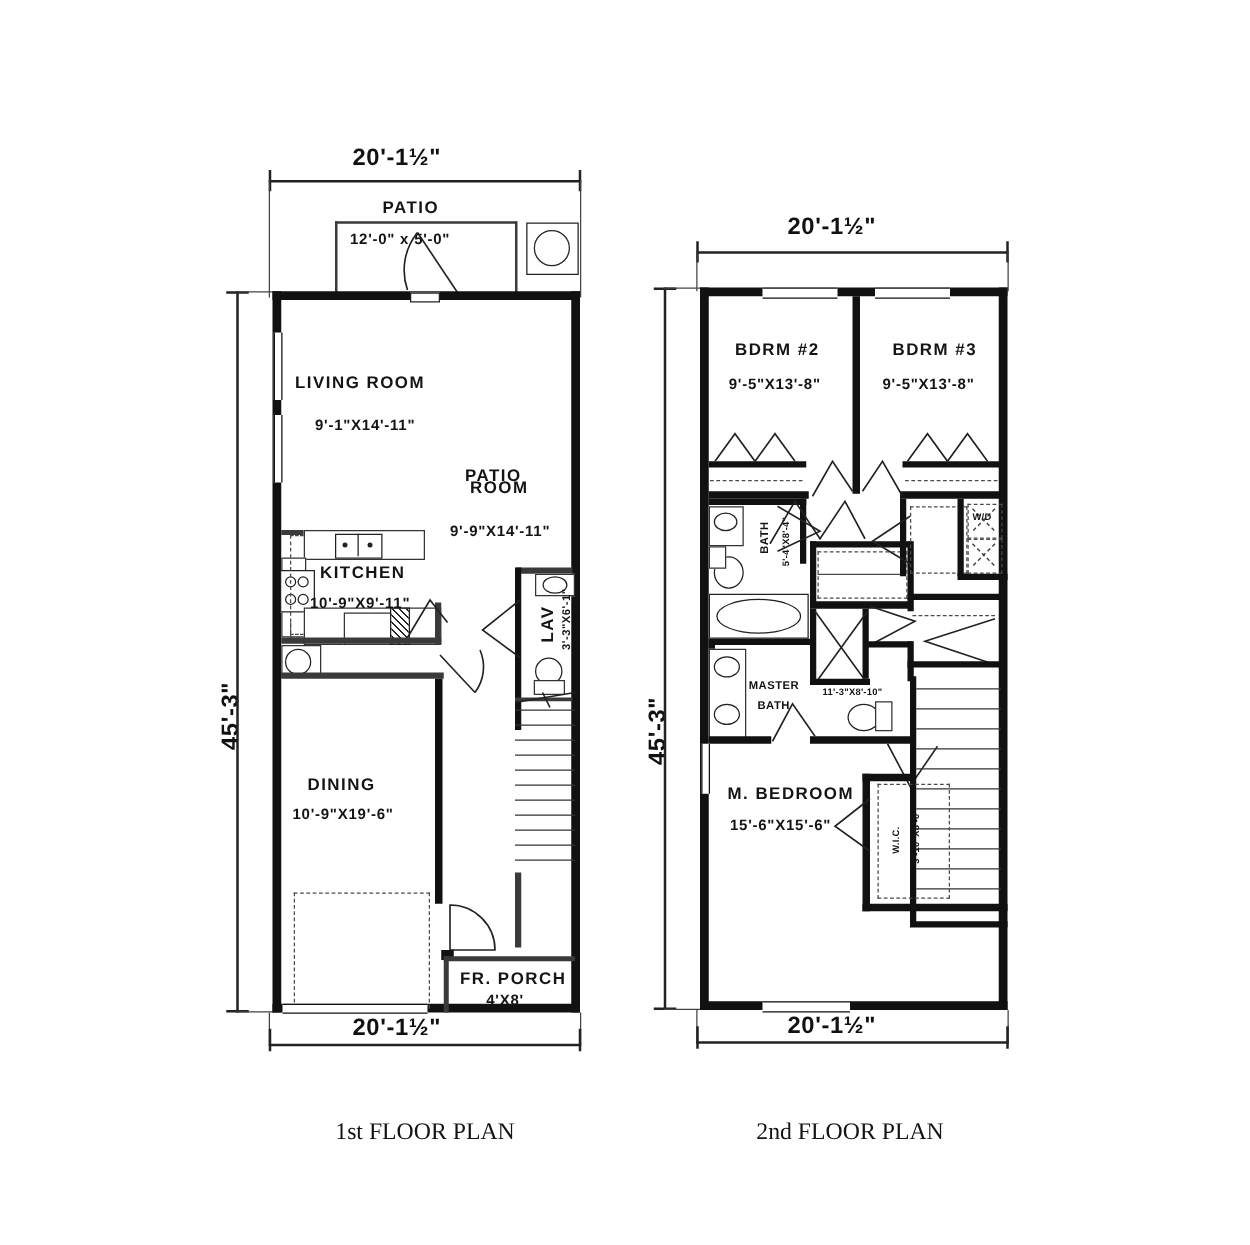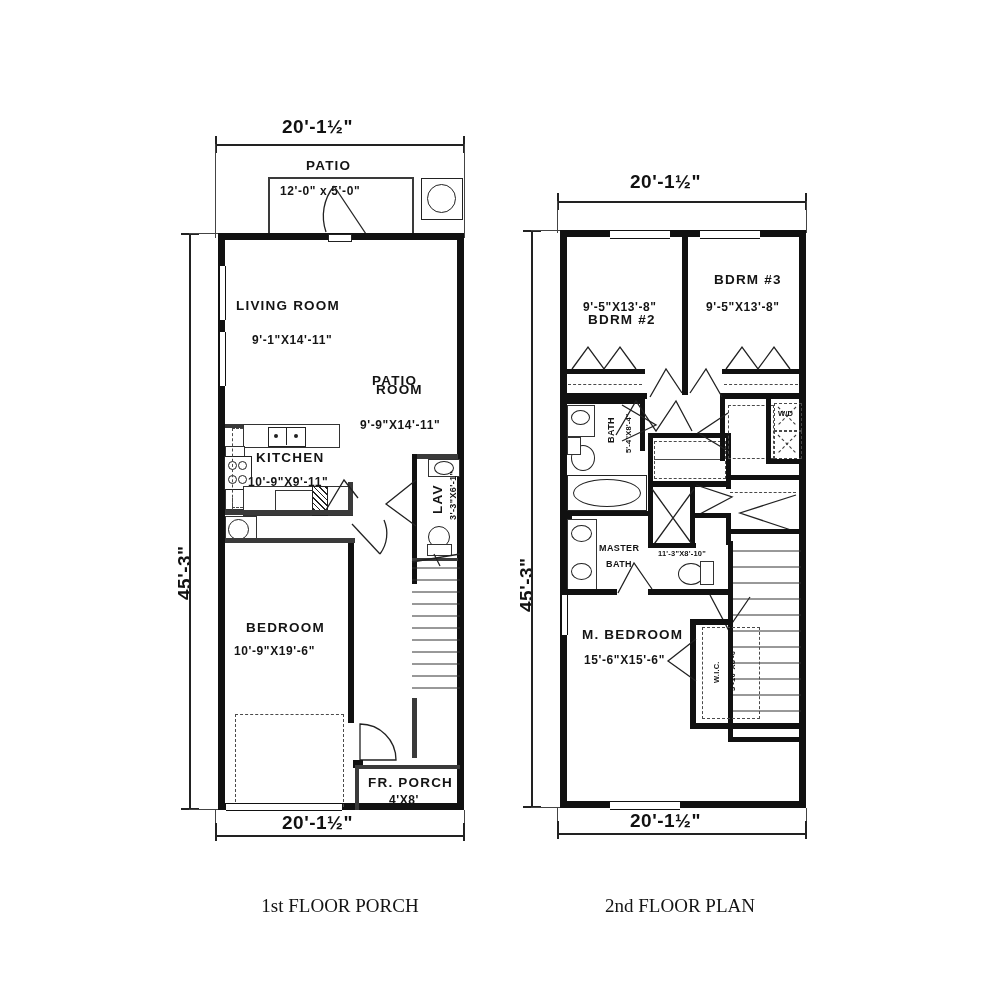--- a/index.html
+++ b/index.html
@@ -145,21 +145,21 @@
     <div class="circ" style="left:38px;top:399px;width:19px;height:19px;"></div>
 
     <div class="wl" style="left:35px;top:418px;width:130px;height:5px;"></div>
     <div class="w" style="left:158px;top:423px;width:6px;height:180px;"></div>
 
     <svg style="left:160px;top:398px;width:52px;height:58px;">
       <path class="sw" d="M2,6 L30,36"></path>
       <path class="sw" d="M30,36 A34,34 0 0,0 34,2"></path>
     </svg>
 
-    <div class="rm name" style="left:56px;top:500px;">BEDROOM</div>
+    <div class="rm name" style="left:56px;top:500px;">DINING</div>
     <div class="rm dim" style="left:44px;top:524px;">10'-9"X19'-6"</div>
 
     <div class="dash" style="left:45px;top:594px;width:107px;height:92px;border-bottom:0;"></div>
 
     <div class="win" style="left:36px;top:683px;width:116px;height:6px;"></div>
 
     <div class="wl" style="left:223px;top:334px;width:45px;height:5px;"></div>
     <div class="w" style="left:222px;top:334px;width:5px;height:130px;"></div>
 
     <div class="boxl" style="left:238px;top:339px;width:30px;height:16px;"></div>
@@ -220,21 +220,21 @@
     <div class="w" style="left:30px;top:55px;width:246px;height:7px;"></div>
     <div class="w" style="left:30px;top:55px;width:7px;height:578px;"></div>
     <div class="w" style="left:269px;top:55px;width:7px;height:578px;"></div>
     <div class="w" style="left:30px;top:626px;width:246px;height:7px;"></div>
 
     <div class="win" style="left:80px;top:55px;width:60px;height:7px;"></div>
     <div class="win" style="left:170px;top:55px;width:60px;height:7px;"></div>
 
     <div class="w" style="left:152px;top:62px;width:6px;height:158px;"></div>
 
-    <div class="rm name" style="left:58px;top:97px;margin-top:40px;">BDRM #2</div>
+    <div class="rm name" style="left:58px;top:97px;">BDRM #2</div>
     <div class="rm dim" style="left:53px;top:125px;">9'-5"X13'-8"</div>
 
     <div class="rm name" style="left:184px;top:97px;">BDRM #3</div>
     <div class="rm dim" style="left:176px;top:125px;">9'-5"X13'-8"</div>
 
     <div class="w" style="left:37px;top:194px;width:78px;height:5px;"></div>
     <div class="dashb" style="left:38px;top:208px;width:74px;height:1px;"></div>
     <div class="w" style="left:37px;top:218px;width:80px;height:6px;"></div>
     <div class="w" style="left:192px;top:194px;width:78px;height:5px;"></div>
     <div class="dashb" style="left:194px;top:208px;width:74px;height:1px;"></div>
@@ -368,16 +368,16 @@
     <div class="rm xs vert" style="left:198px;top:516px;transform:rotate(-90deg);">3'-10"X8'-0"</div>
 
     <div class="hair" style="left:27px;top:633px;width:1px;height:26px;"></div>
     <div class="hair" style="left:276px;top:633px;width:1px;height:26px;"></div>
     <div class="dimline" style="left:27px;top:658px;width:250px;height:1.6px;"></div>
     <div class="tick" style="left:27px;top:646px;width:1.6px;height:18px;"></div>
     <div class="tick" style="left:275px;top:646px;width:1.6px;height:18px;"></div>
     <div class="dimtxt" style="left:100px;top:635px;">20'-1½"</div>
   </div>
 
-  <div class="caption" style="left:180px;top:895px;width:320px;">1st FLOOR PORCH</div>
+  <div class="caption" style="left:180px;top:895px;width:320px;">1st FLOOR PLAN</div>
   <div class="caption" style="left:520px;top:895px;width:320px;">2nd FLOOR PLAN</div>
 
 </div>
 
 </body></html>

